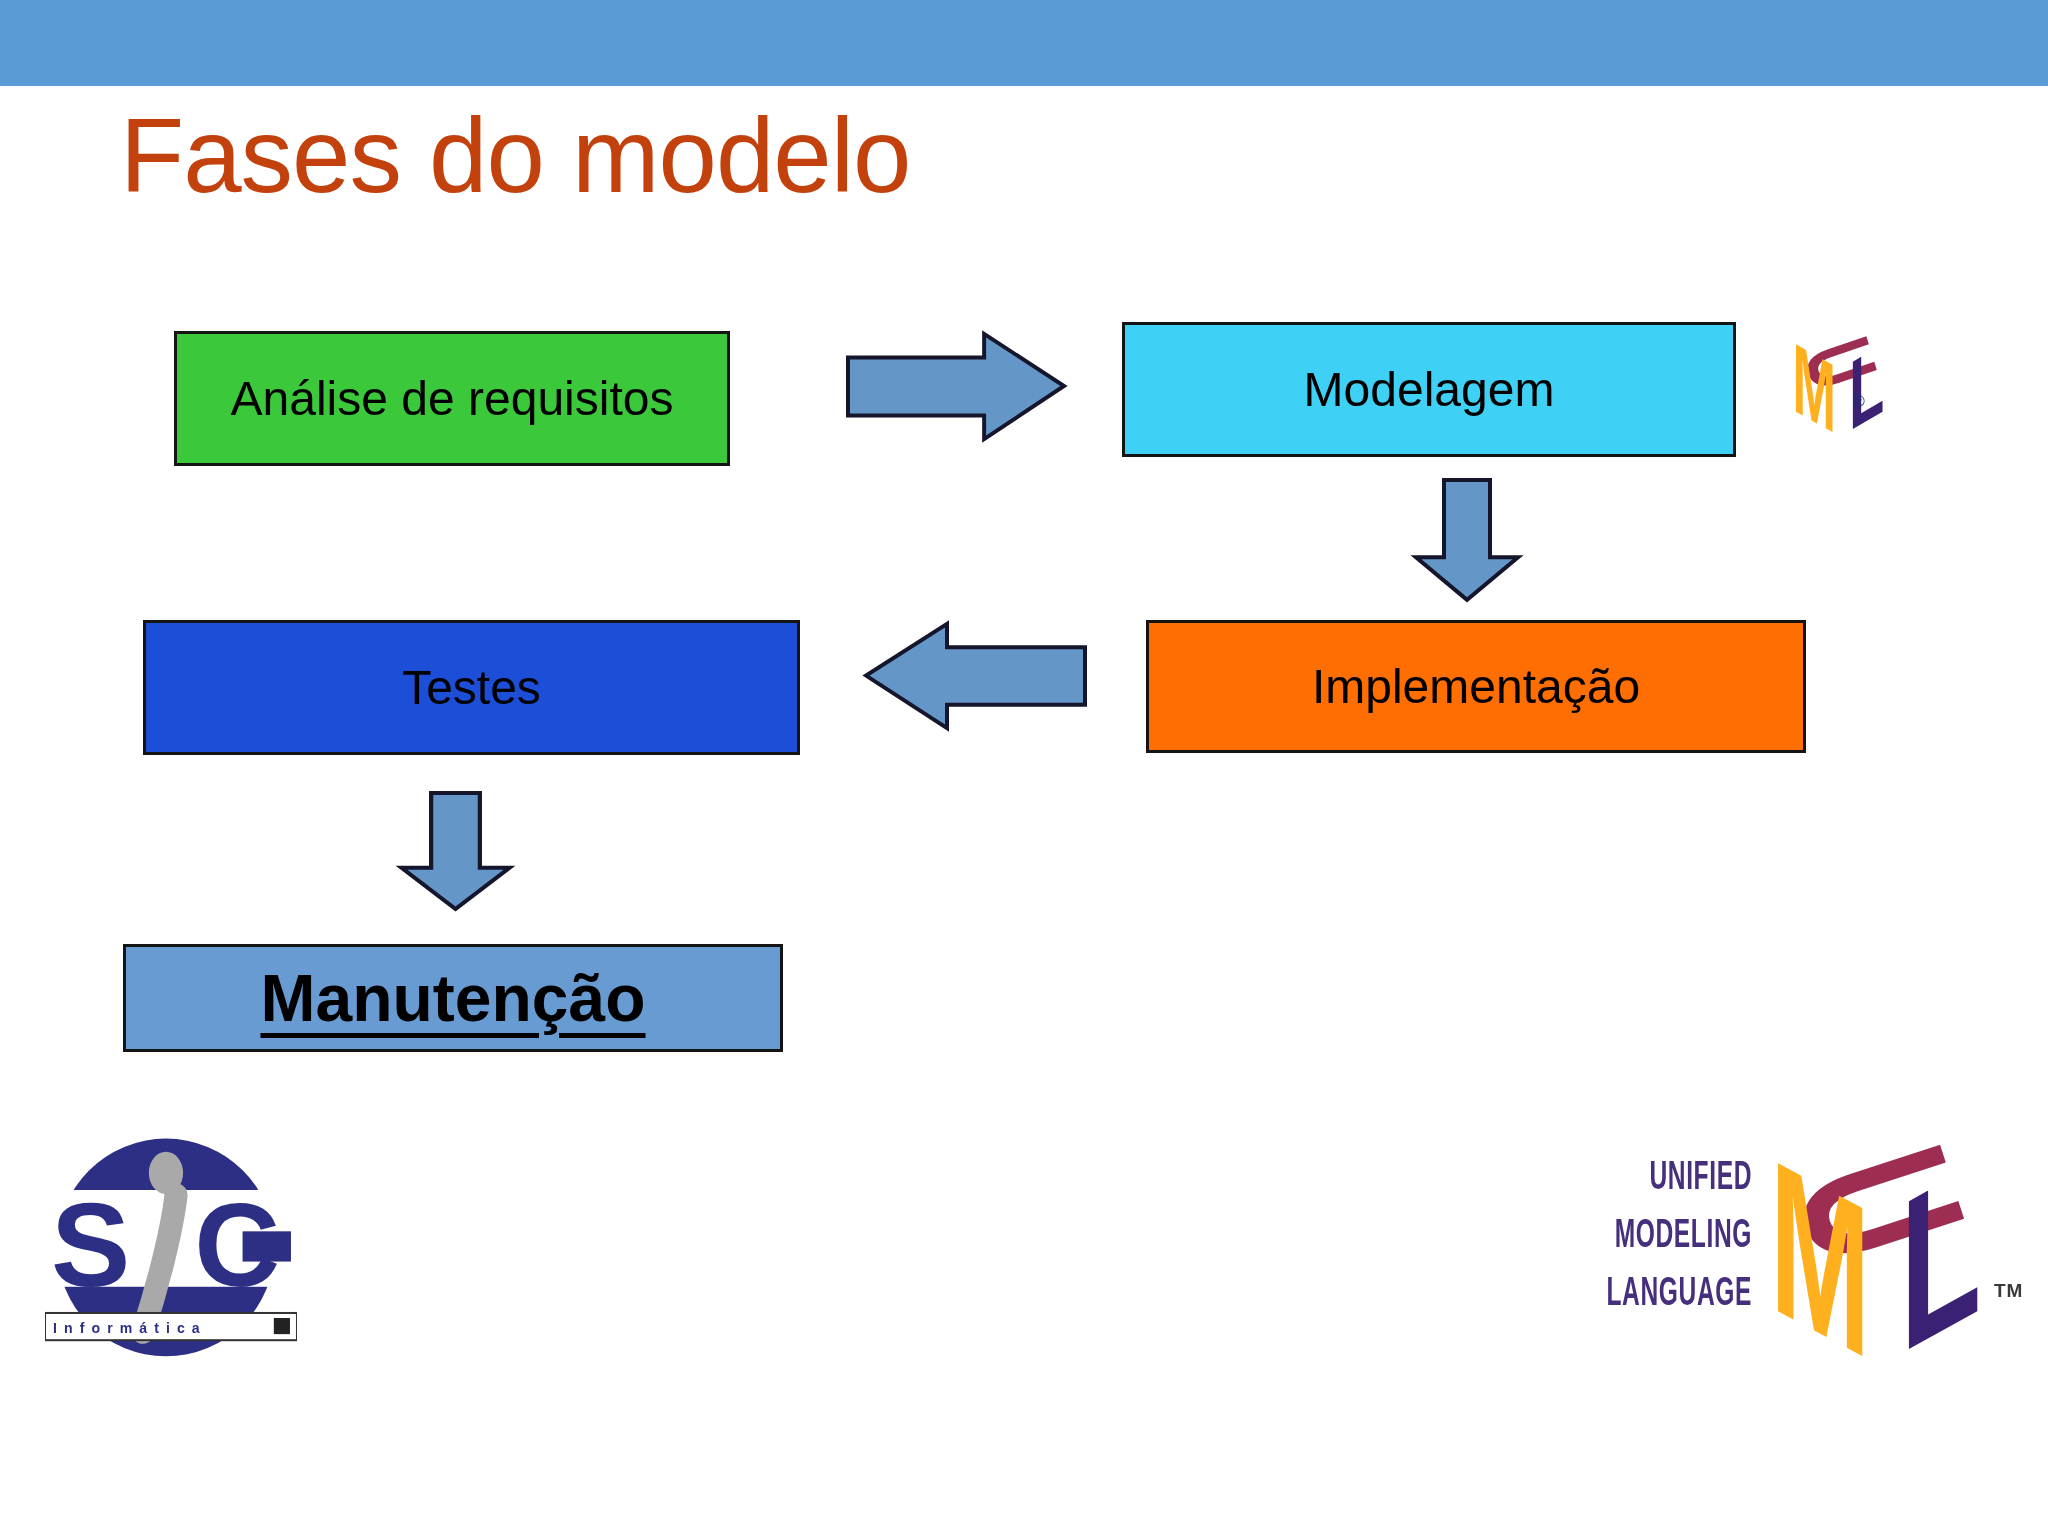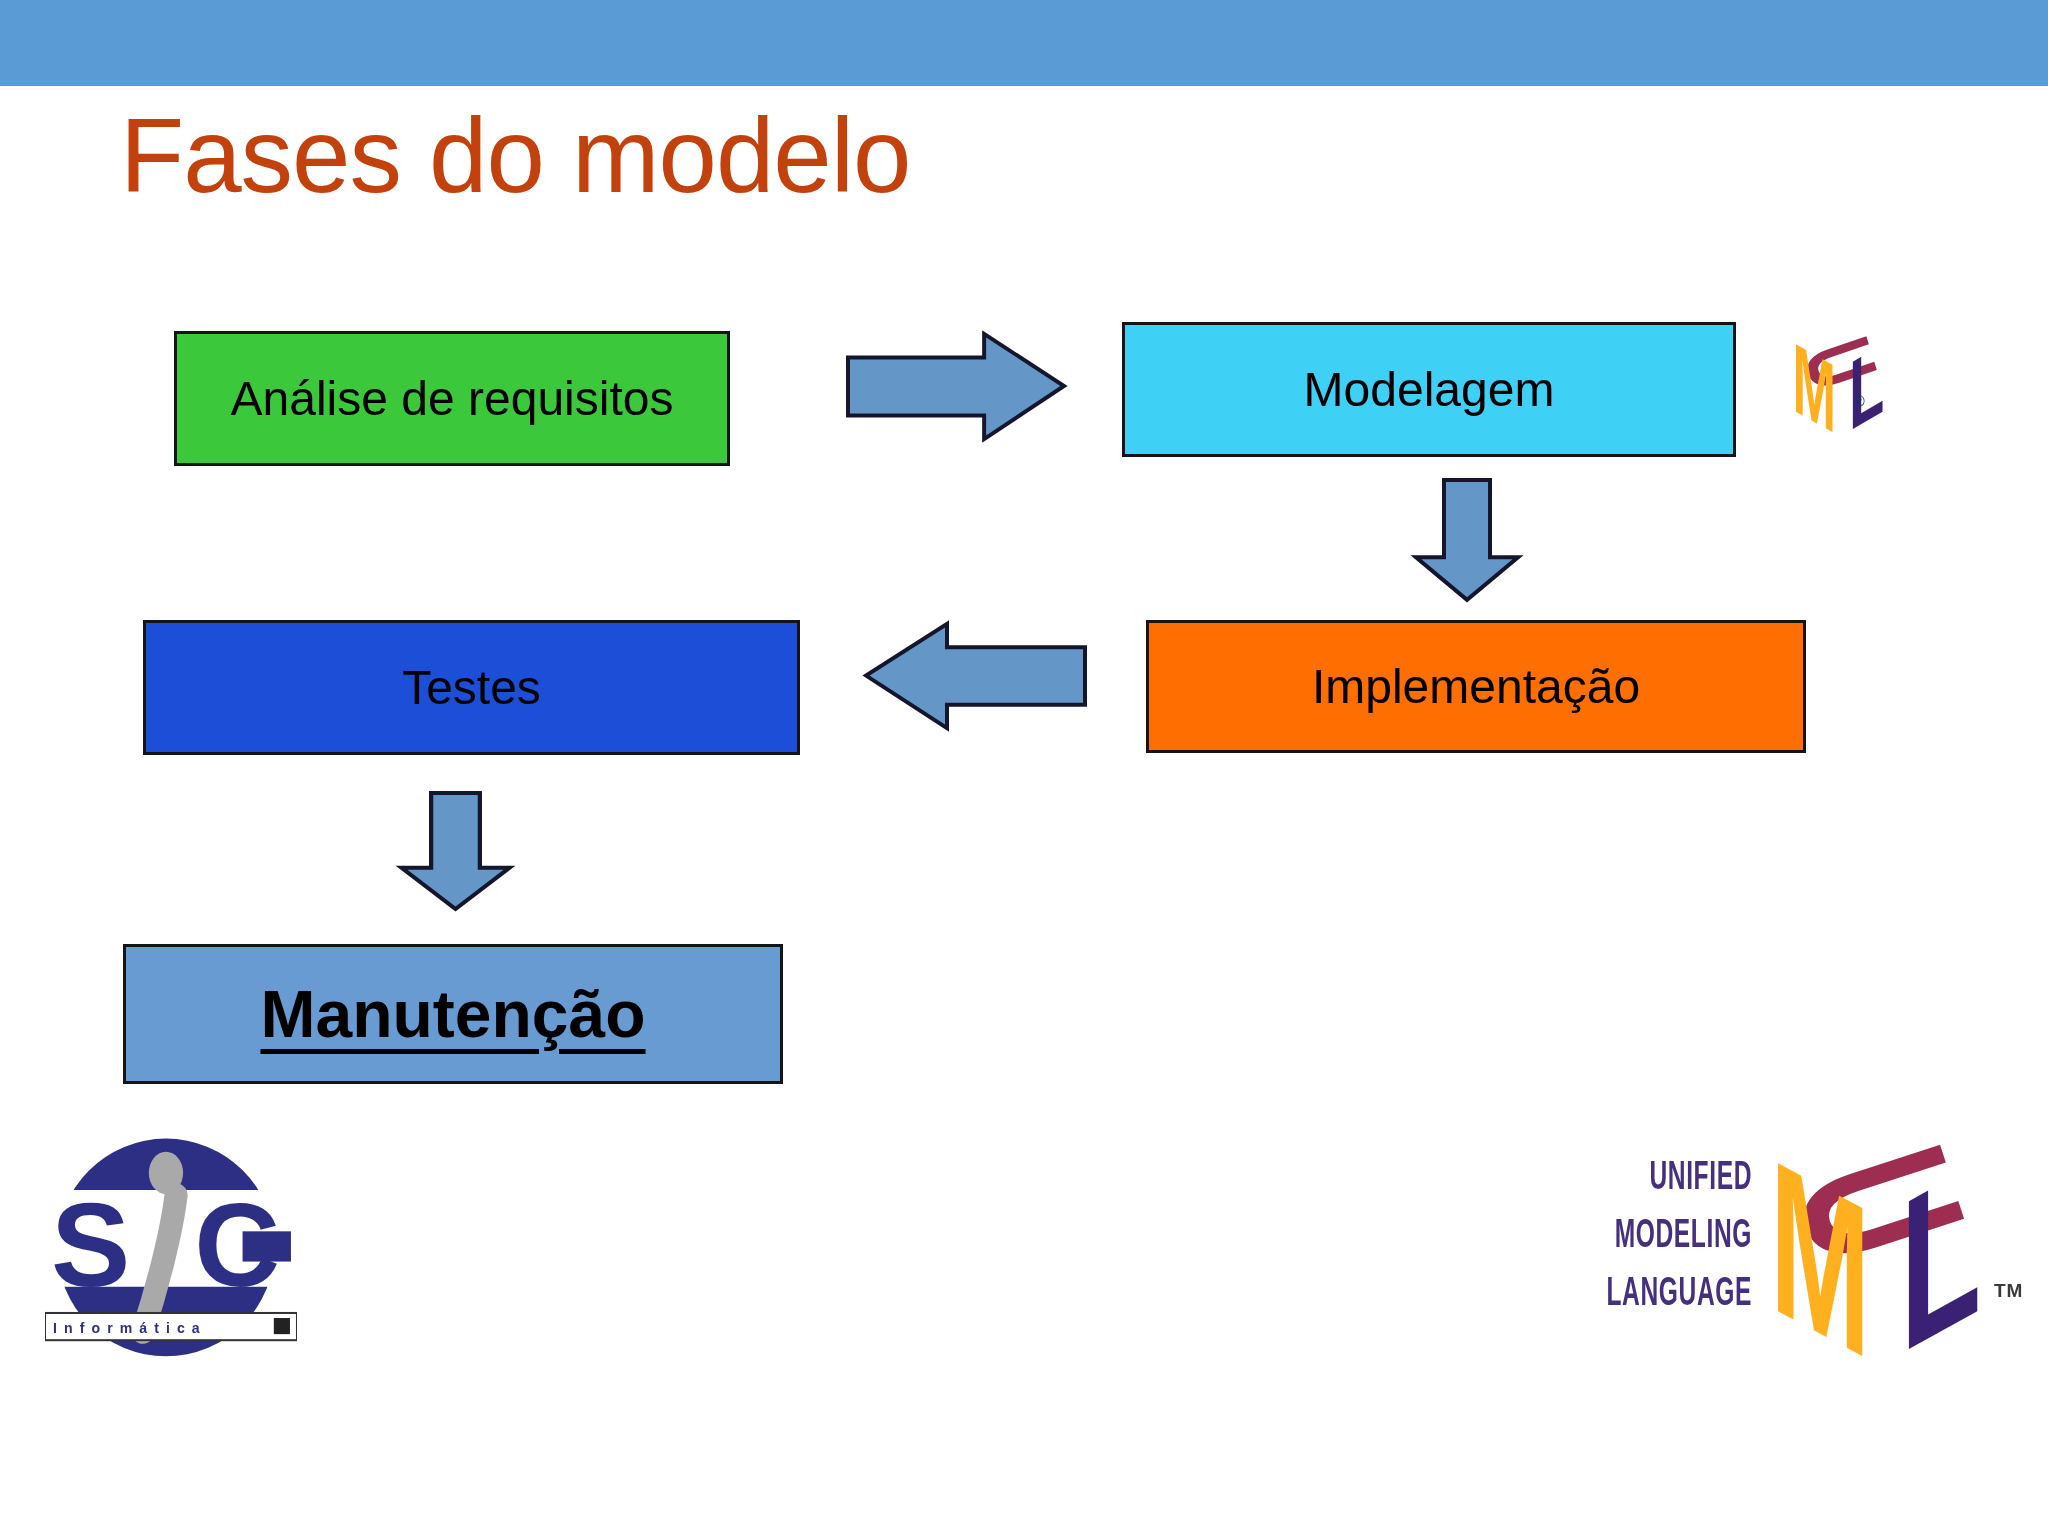--- a/index.html
+++ b/index.html
@@ -24,21 +24,21 @@
   .flowbox{
     border:3px solid #141414;
     display:flex;align-items:center;justify-content:center;
     font-size:48px;color:#000;text-align:center;
     box-sizing:border-box;
   }
   #box-analise      {left:155px; top:331px; width:556px; height:135px;margin-left:19px;}
   #box-modelagem    {left:1122px;top:322px; width:614px; height:135px;}
   #box-implementacao{left:1125px;top:620px; width:660px; height:133px;margin-left:21px;}
   #box-testes       {left:143px; top:620px; width:657px; height:135px;}
-  #box-manutencao   {left:123px; top:944px; width:660px; height:140px;}
+  #box-manutencao   {left:123px; top:944px; width:660px; height:108px;}
   #box-manutencao .lbl{
     font-weight:bold;font-size:66px;
     text-decoration:underline;
     text-decoration-thickness:5px;
     text-underline-offset:12px;
   }
 
   
   .arrow{display:block;}
   #arrow-1{left:846px; top:330px; width:222px;height:113px;}

